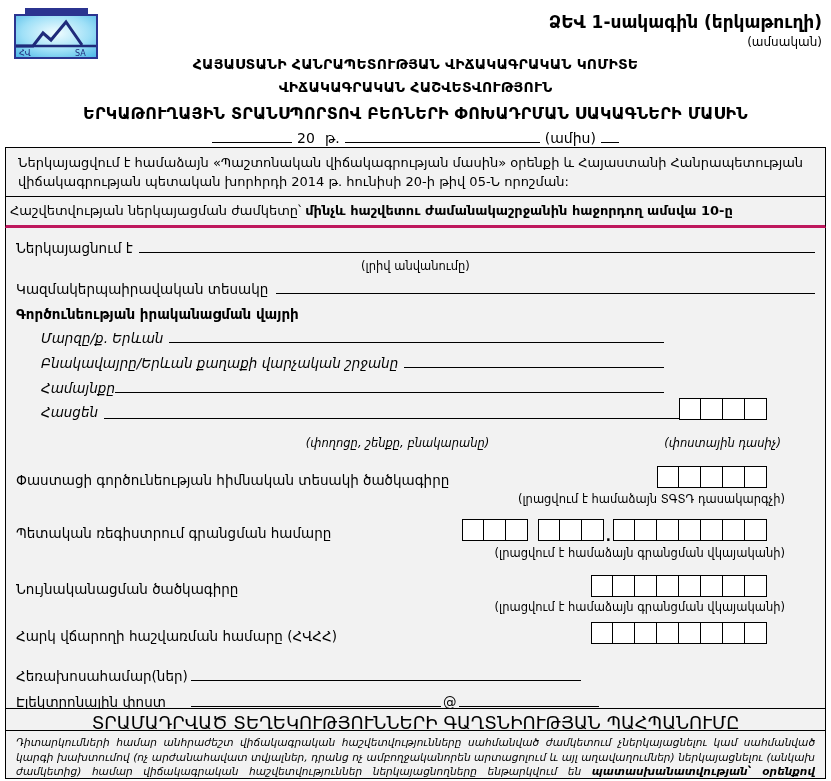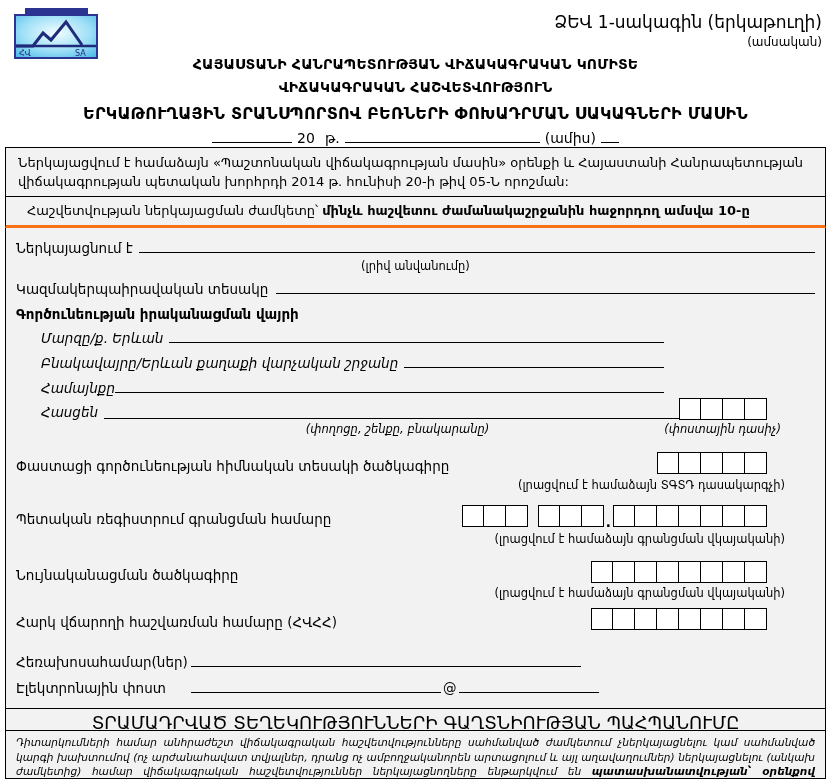--- a/index.html
+++ b/index.html
@@ -4,35 +4,35 @@
 <style>
   *{box-sizing:border-box;margin:0;padding:0}
   html,body{background:#fff}
   body{width:831px;height:781px;font-family:"DejaVu Sans","Liberation Sans",sans-serif;color:#000;}
   .page{width:831px;height:781px;padding:5px 5px 0;overflow:hidden}
 
   
   .header{position:relative;height:142px}
   .logo{position:absolute;left:9px;top:2px;width:84px;height:52px}
   .head-right{text-align:right;padding:7px 4px 0 0}
-  .form-code{font-weight:normal;font-size:17px}
+  .form-code{font-weight:bold;font-size:17px}
   .periodicity{font-size:12px;margin-top:3px}
   .org{text-align:center;font-weight:bold;font-size:14px;margin-top:7px;letter-spacing:.2px}
   .org2{margin-top:7px}
   .form-title{text-align:center;font-weight:bold;font-size:16px;margin-top:9px;letter-spacing:.2px}
   .date-line{display:flex;justify-content:center;align-items:baseline;font-size:14px;margin-top:7px}
   .uline{display:inline-block;border-bottom:1px solid #000;height:13px}
   .w80{width:80px}.w195{width:195px}.w18{width:18px}
   .date-line .t{padding:0 5px}
 
   
   .box{border:1px solid #000;border-top:none;background:#f2f2f2;overflow:hidden}
   .box.first{border-top:1px solid #000}
   .legal-basis{height:50px;padding:6px 12px;font-size:13px;line-height:1.45}
-  .deadline{height:31px;padding:6px 21px;font-size:13px;border-bottom:3px solid #f97316}
+  .deadline{height:31px;padding:6px 4px;font-size:13px;border-bottom:3px solid #be185d}
   .deadline b{font-weight:bold}
 
   
   .main{height:481px;padding:12px 10px 0;font-size:13.5px}
   .row{display:flex;align-items:baseline}
   .fill{flex:1}
   .narrow{width:648px}
   .ital{font-style:italic}
   .bold{font-weight:bold}
   .indent{padding-left:25px}
@@ -42,21 +42,21 @@
   .cellgroup{display:inline-flex}
   .cell{width:22px;height:22px;background:#fff;border:1px solid #000;border-left:none;display:inline-block}
   .cellgroup .cell:first-child{border-left:1px solid #000}
 
   .boxrow{display:flex;align-items:flex-end}
   .boxrow .label-zone{display:flex;align-items:center;flex:1}
   .boxcluster{display:flex;align-items:flex-end;margin-right:48px}
   .dotsep{font-weight:bold;padding:0 2px;line-height:10px}
   .gap10{width:10px}
   .hint-right{text-align:right;margin-right:30px;font-size:11.5px;margin-top:4px}
-  .hints-row{display:flex;align-items:baseline;margin-top:2px}
+  .hints-row{display:flex;align-items:baseline;margin-top:16px}
   .street-hint{width:648px;text-align:center;padding-left:115px;font-size:11.5px;font-style:italic}
   .postal-hint{margin-left:auto;margin-right:34px;font-size:11.5px;font-style:italic}
 
   .lblw{width:175px;flex:none}
   .w390{width:390px}.w250{width:250px}.w140{width:140px}
   .at{padding:0 2px}
 
   
   .confidentiality{height:22px;text-align:center;font-size:18px;padding-top:3px}
   .liability{height:48px;padding:4px 10px;font-size:10.6px;font-style:italic;text-align:justify;line-height:1.38}

